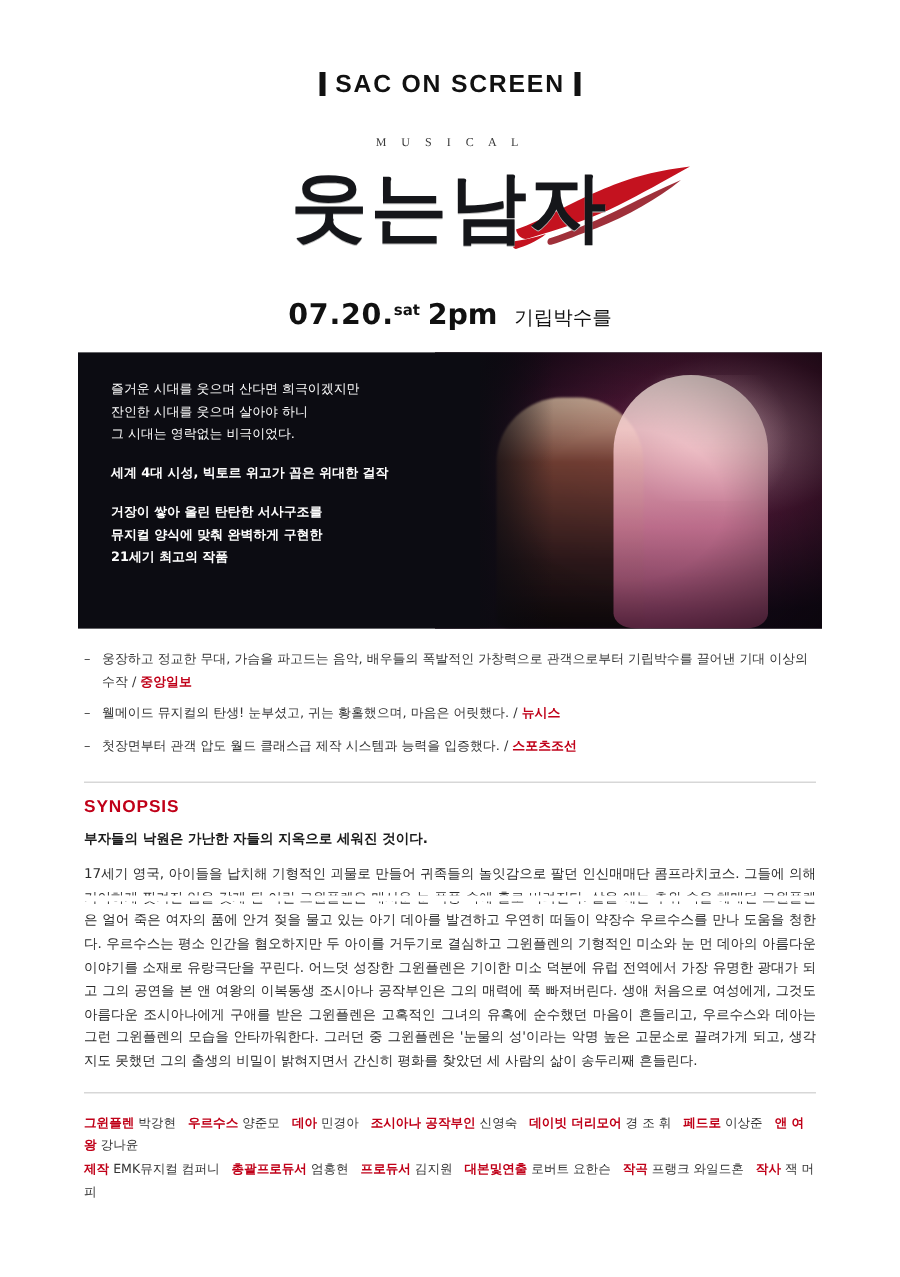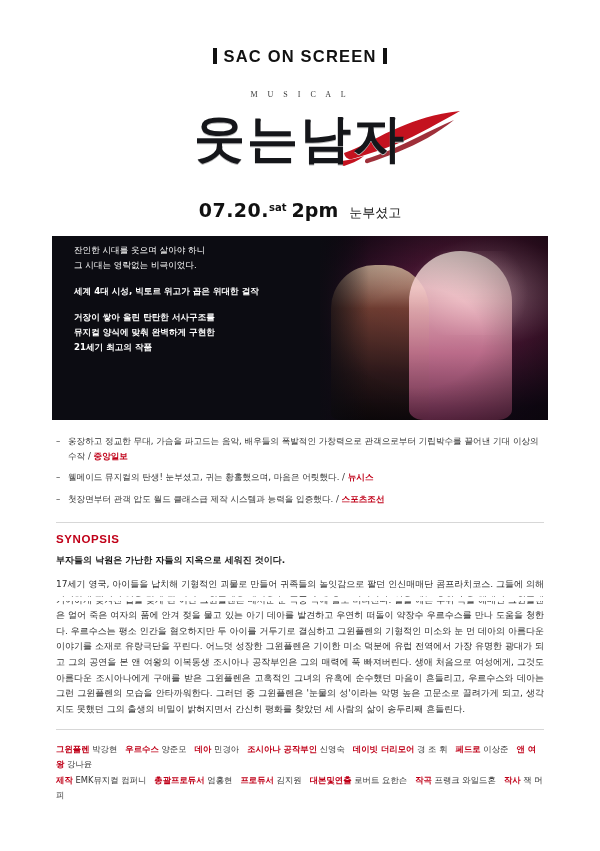--- a/index.html
+++ b/index.html
@@ -284,34 +284,35 @@
       <path d="M2,44 C20,38 38,26 58,18 C74,11 92,5 118,2 C100,12 86,20 70,28 C52,37 30,44 10,50 C7,51 3,49 2,44 Z" fill="#c4121f"></path>
       <path d="M24,50 C40,45 58,37 76,28 C88,22 100,16 112,11 C96,24 76,35 56,43 C45,47 33,52 26,54 C23,55 22,52 24,50 Z" fill="#8e0c17" opacity="0.85"></path>
       <path d="M0,52 C8,51 16,49 22,47 C16,52 8,55 2,57 C0,57 -1,54 0,52 Z" fill="#c4121f"></path>
     </svg>
     <div class="title-ko">웃는남자</div>
   </div>
 
   <div class="showinfo">
     <span class="date">07.20.</span><span class="sup">sat</span>
     <span class="time">2pm</span>
-    <span class="venue">눈부셨고</span>
+    <span class="venue">기립박수를</span>
   </div>
 
   <div class="hero">
     <div class="hero-art">
       <div class="bgA"></div>
       <div class="glow"></div>
       <div class="figL"></div>
       <div class="figR"></div>
       <div class="vign"></div>
     </div>
     <div class="hero-fade"></div>
     <div class="hero-left">
       <div class="hero-copy">
+        <p>즐거운 시대를 웃으며 산다면 희극이겠지만</p>
         <p style="margin-top:-11px;">잔인한 시대를 웃으며 살아야 하니</p>
         <p style="margin-top:-11px;">그 시대는 영락없는 비극이었다.</p>
         <p class="b">세계 4대 시성, 빅토르 위고가 꼽은 위대한 걸작</p>
         <p class="b">거장이 쌓아 올린 탄탄한 서사구조를</p>
         <p class="b" style="margin-top:-11px;">뮤지컬 양식에 맞춰 완벽하게 구현한</p>
         <p class="b" style="margin-top:-11px;">21세기 최고의 작품</p>
       </div>
     </div>
   </div>
 

